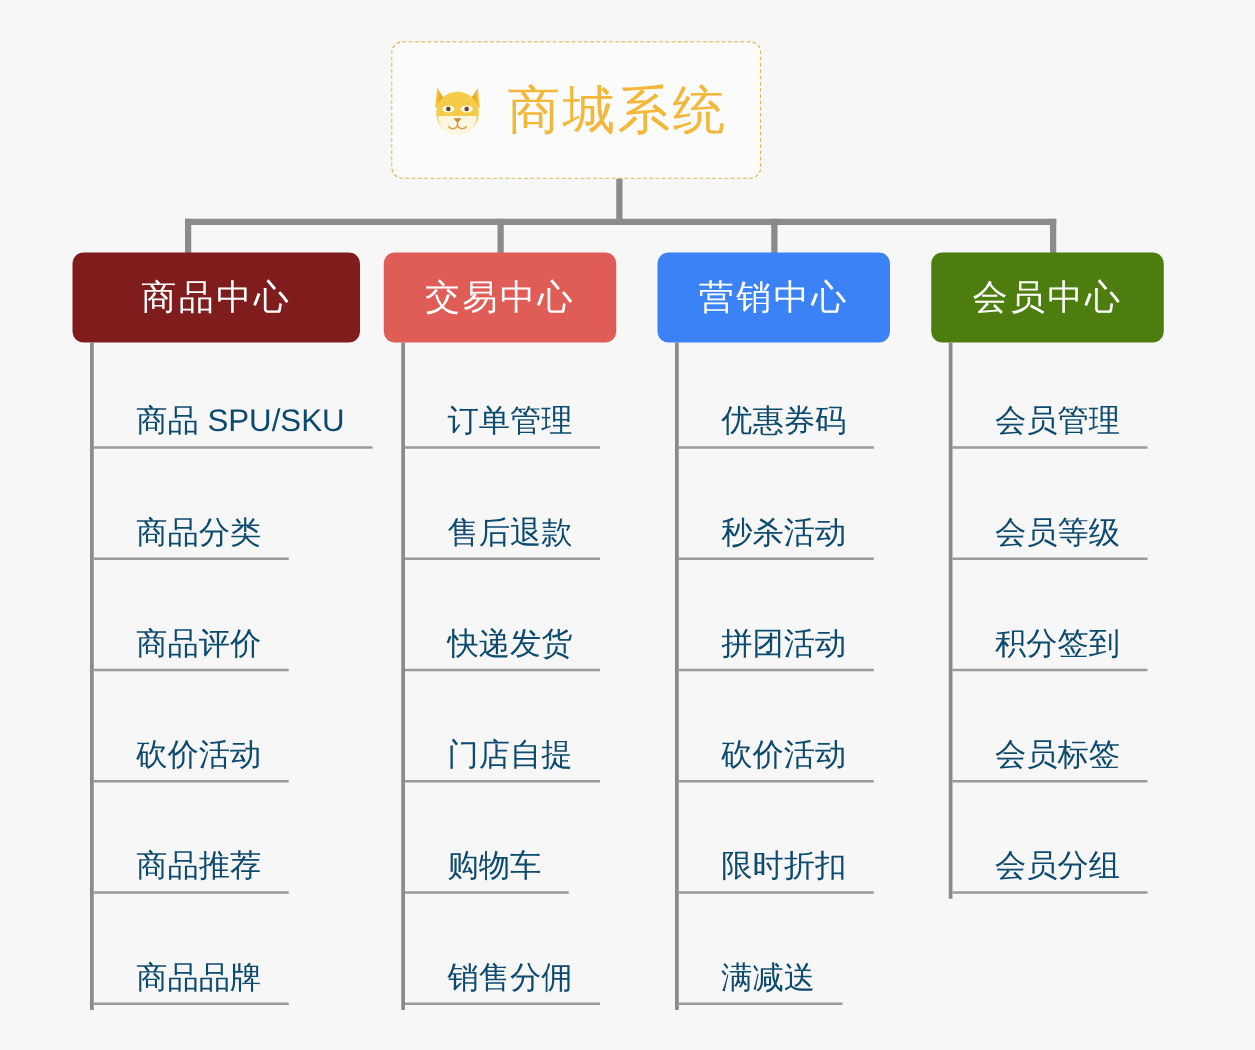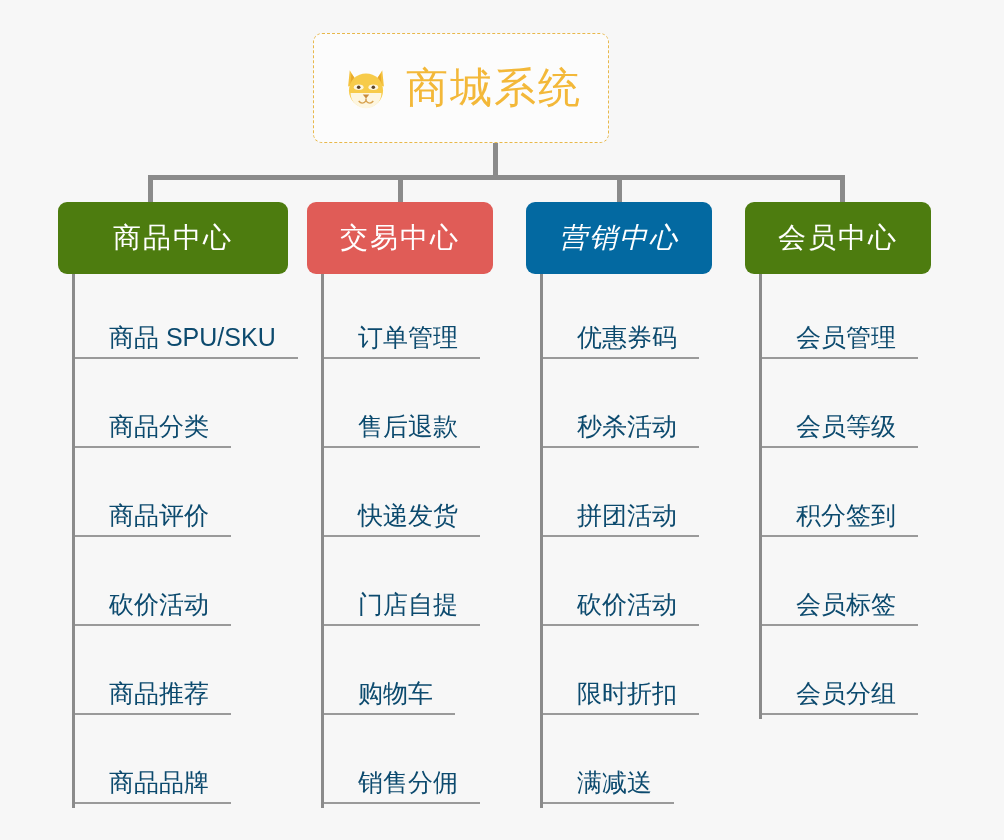--- a/index.html
+++ b/index.html
@@ -141,21 +141,21 @@
   <div class="conn conn-v" style="left:493px; top:143px; height:34px;"></div>
 
   <div class="conn conn-h" style="left:148px; top:175px; width:697px;"></div>
 
   <div class="conn conn-v" style="left:148px; top:175px; height:29px;"></div>
   <div class="conn conn-v" style="left:398px; top:175px; height:29px;"></div>
   <div class="conn conn-v" style="left:617px; top:175px; height:29px;"></div>
   <div class="conn conn-v" style="left:840px; top:175px; height:29px;"></div>
 
   <div class="branch" id="branch-0">
-    <div class="branch-head" style="background:#4d7c0f;">
+    <div class="branch-head" style="background:#7f1d1d;">
       <span>商品中心</span>
     </div>
     <div class="branch-body">
       <div class="leaf">
           <span class="leaf-label">商品 SPU/SKU</span>
         </div>
       <div class="leaf">
           <span class="leaf-label">商品分类</span>
         </div>
       <div class="leaf">
@@ -193,21 +193,21 @@
       <div class="leaf">
           <span class="leaf-label">购物车</span>
         </div>
       <div class="leaf">
           <span class="leaf-label">销售分佣</span>
         </div>
     </div>
   </div>
 
   <div class="branch" id="branch-2">
-    <div class="branch-head" style="background:#0369a1;font-style:italic;">
+    <div class="branch-head" style="background:#3b82f6;">
       <span>营销中心</span>
     </div>
     <div class="branch-body">
       <div class="leaf">
           <span class="leaf-label">优惠券码</span>
         </div>
       <div class="leaf">
           <span class="leaf-label">秒杀活动</span>
         </div>
       <div class="leaf">

